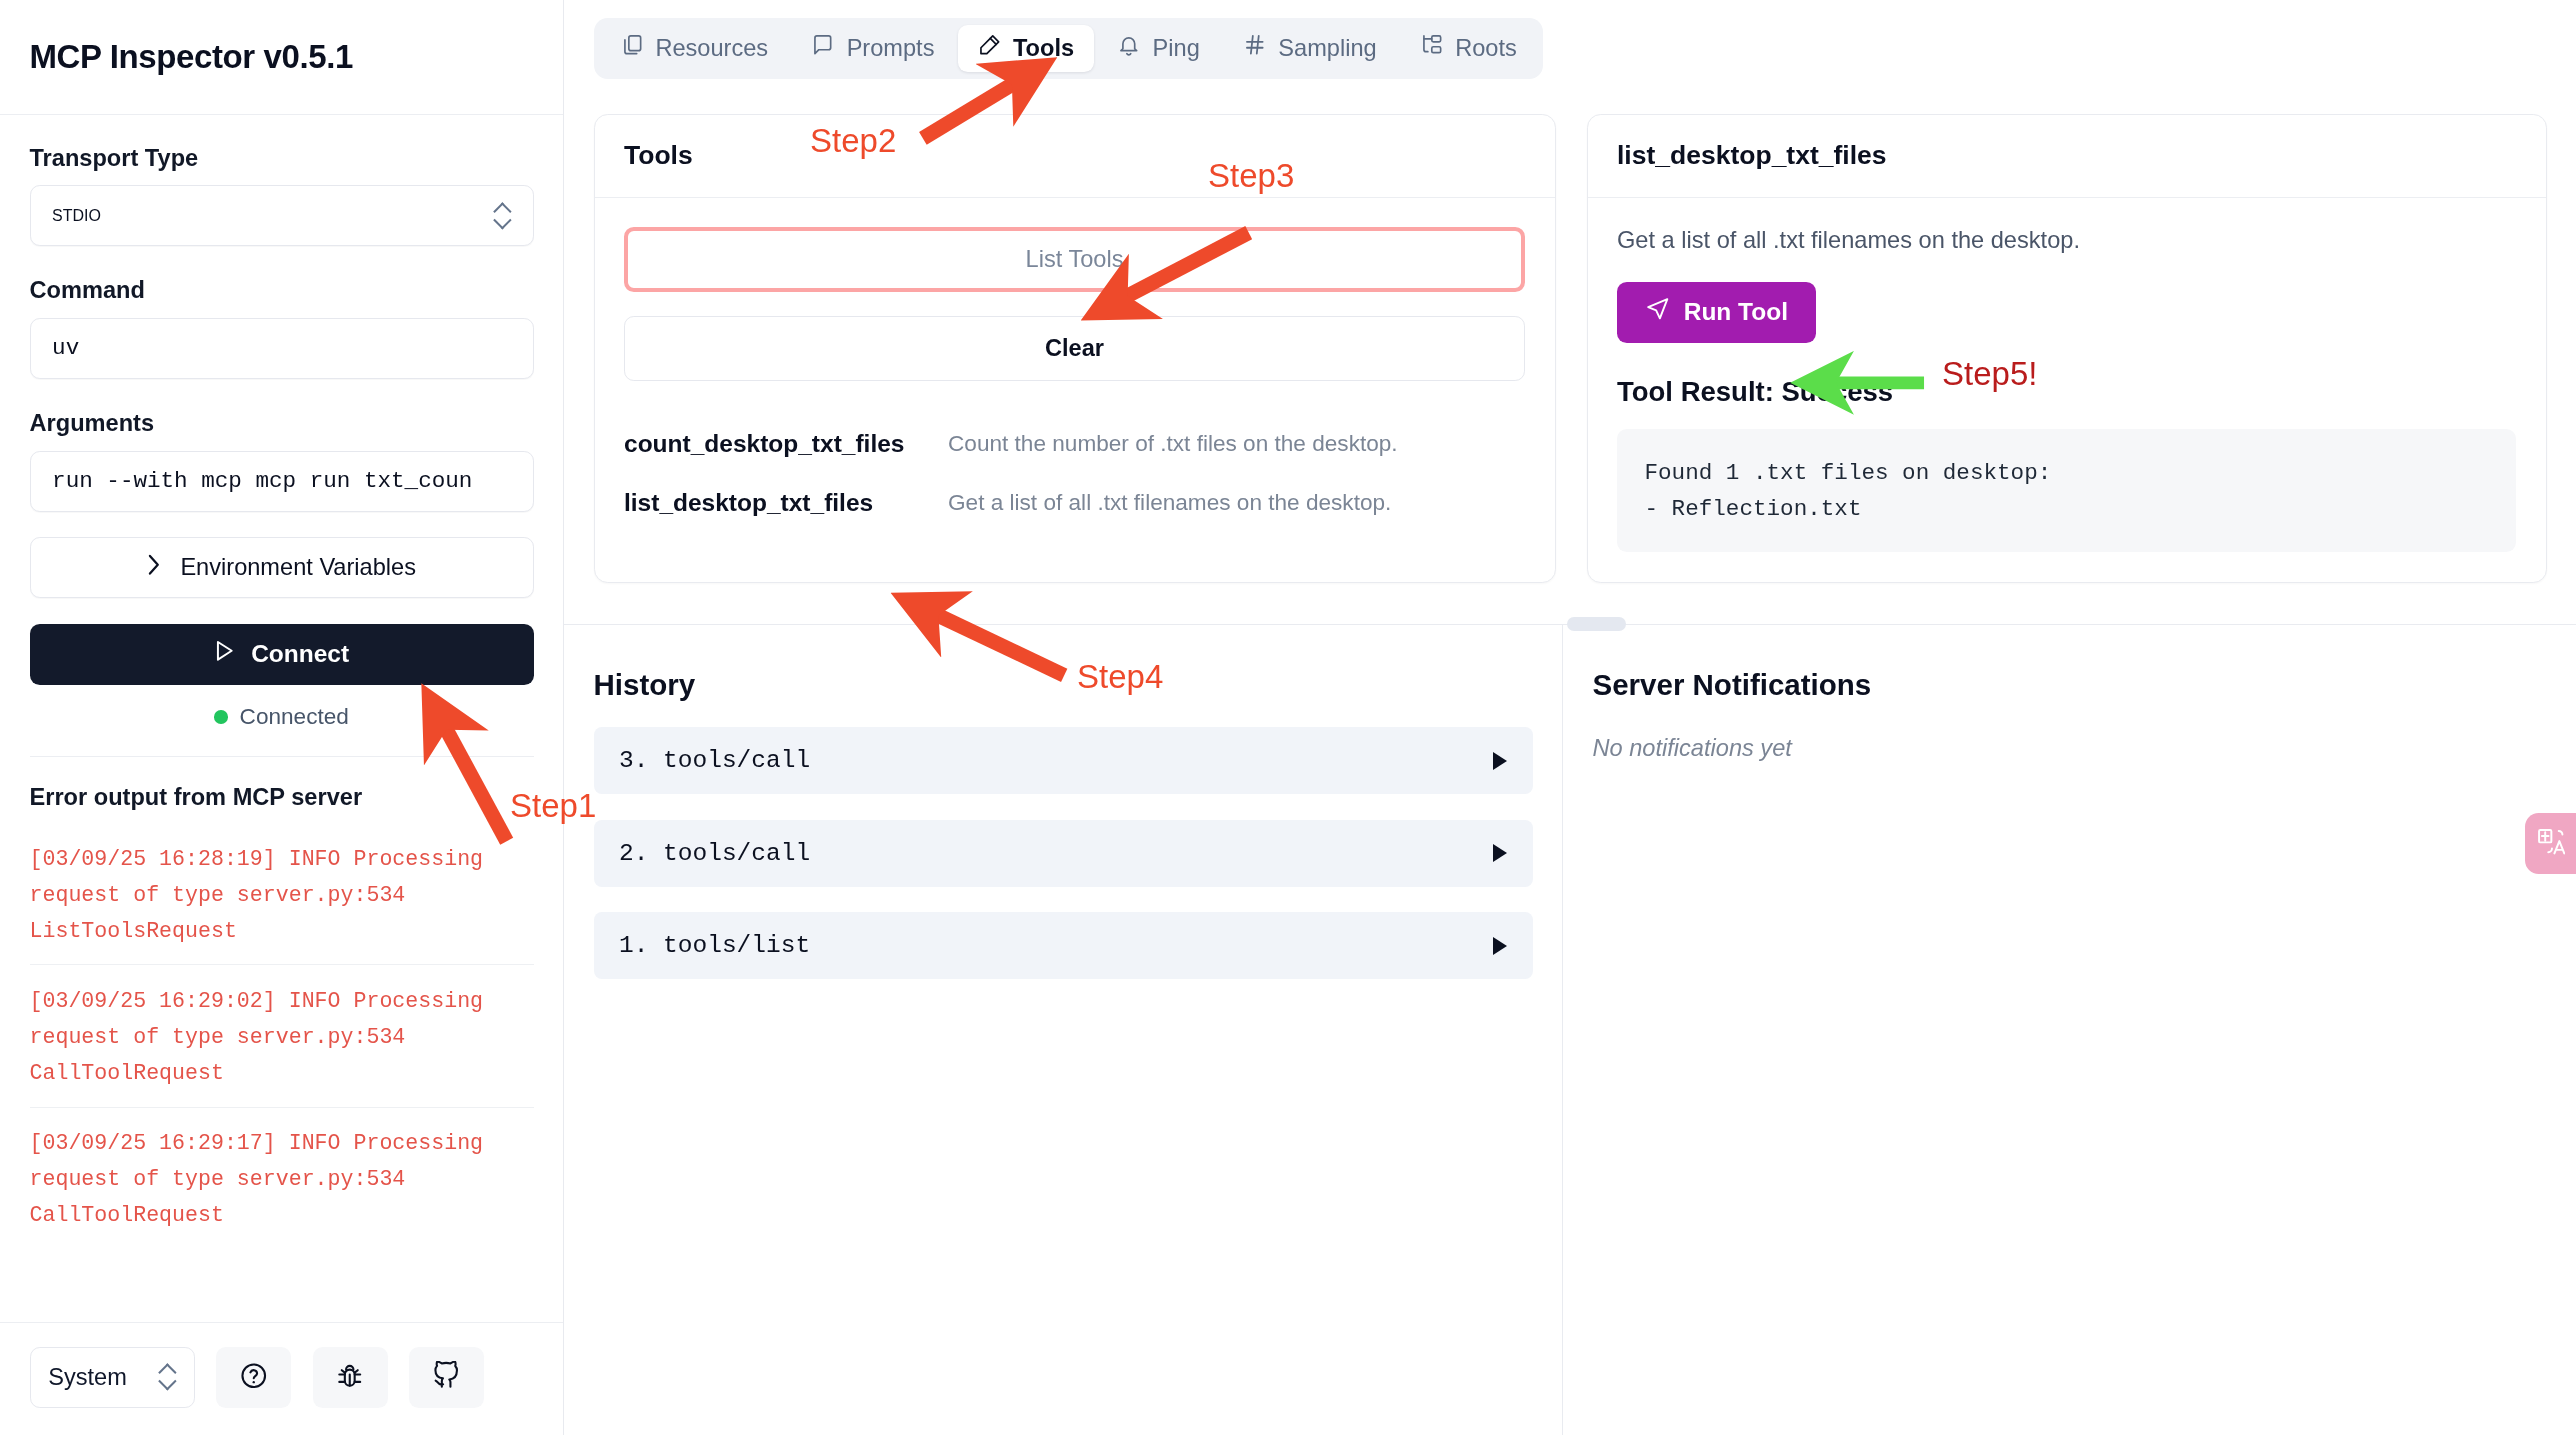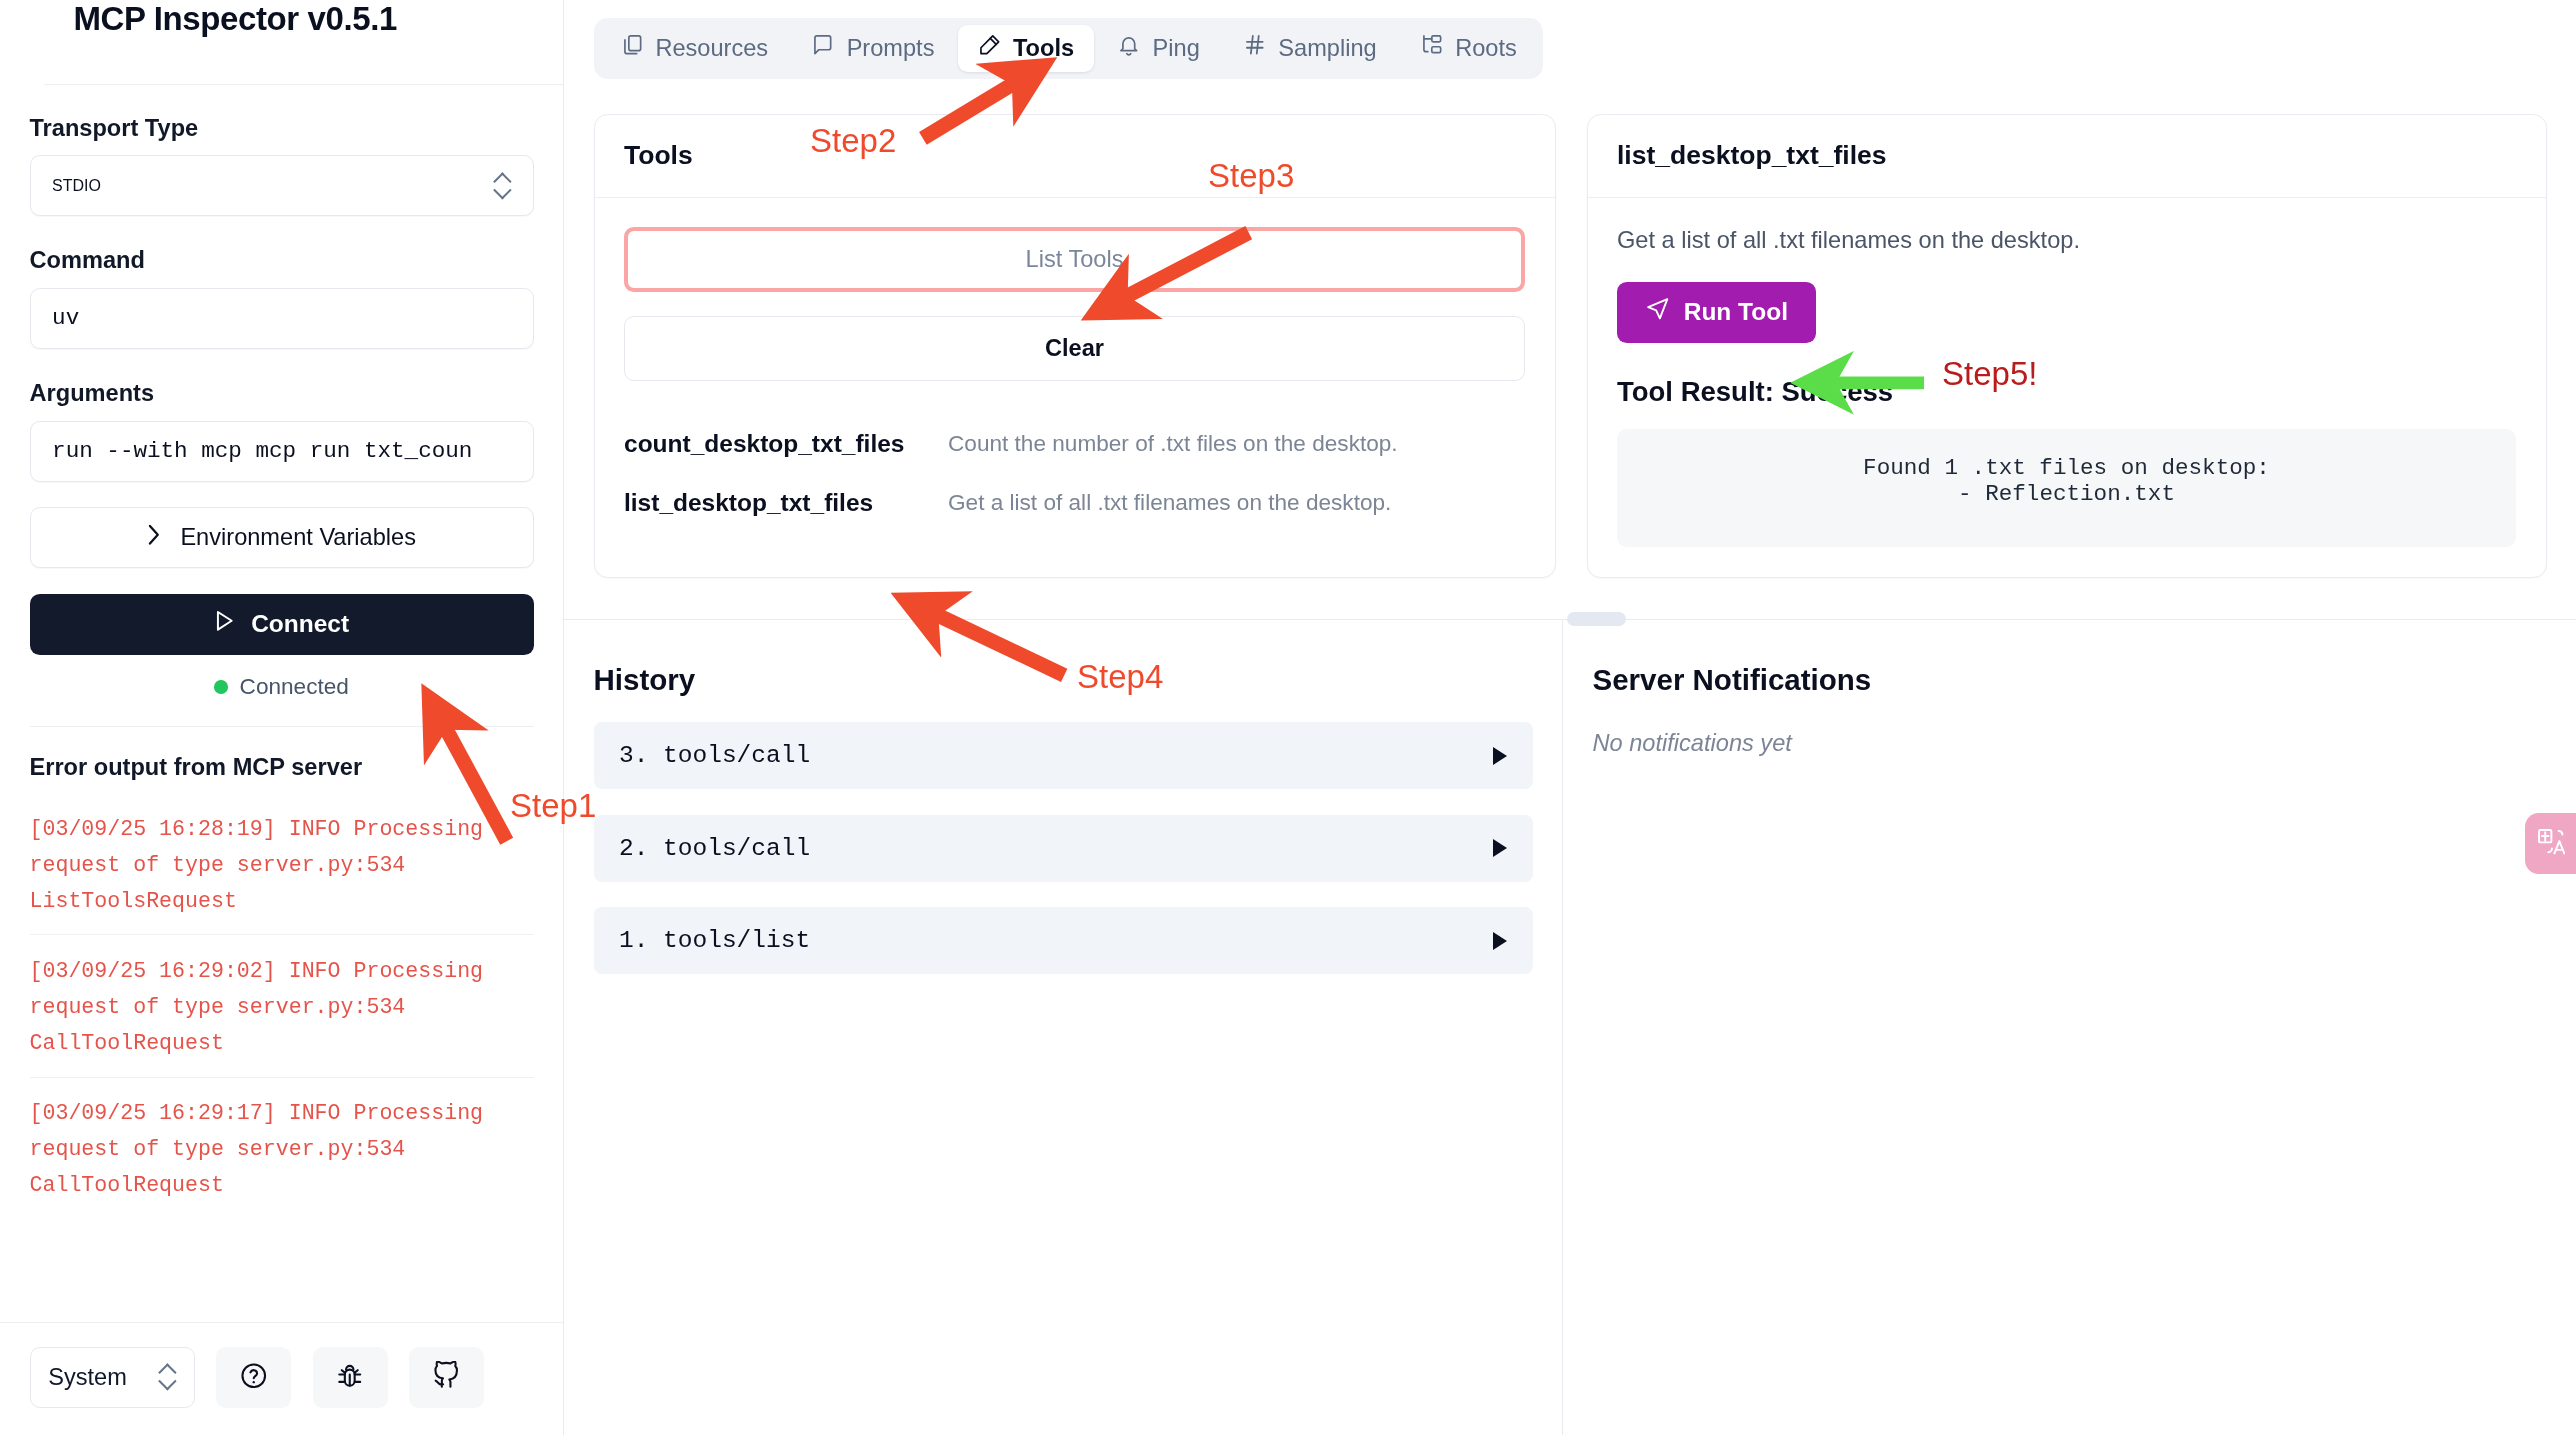--- a/index.html
+++ b/index.html
@@ -14,25 +14,24 @@
 
   
   .sidebar {
     width: 564px; height: 1435px;
     border-right: 1px solid #e8eaef;
     display: flex; flex-direction: column;
     background: #fff;
     flex: none;
   }
   .sidebar-header {
-    height: 85px; flex: none;
-    display: flex; 
+    height: 115px; flex: none;
+    display: flex; align-items: center;
     padding: 0 29.5px;
     border-bottom: 1px solid #eceef2;
-    margin-left: 44px;
   }
   .app-title { font-size: 33px; font-weight: 700; letter-spacing: -0.4px; color: #0b1020; }
 
   .sidebar-body { padding: 29.5px; flex: none; }
   .field-label { font-size: 23.6px; font-weight: 600; color: #111827; margin-bottom: 13.7px; }
   .field-label.mt { margin-top: 31px; }
 
   .select-box, .text-box, .env-box {
     width: 100%; height: 61px;
     border: 1px solid #e6e8ee; border-radius: 9.8px;
@@ -134,23 +133,22 @@
   .run-btn {
     margin-top: 27.5px; height: 61px; padding: 0 27.5px;
     background: #a21caf; color: #fff; border: none; border-radius: 9.8px;
     display: inline-flex; align-items: center; gap: 13.7px;
     font-size: 24.5px; font-weight: 600; font-family: inherit; cursor: pointer;
   }
   .result-title { margin-top: 33px; font-size: 27.5px; font-weight: 700; color: #0b1020; }
   .result-box {
     margin-top: 21.6px; background: #f6f7f9; border-radius: 9.8px;
     padding: 25.5px 27.5px; min-height: 118px;
-    font-family: "Liberation Mono", monospace; font-size: 22.6px; line-height: 26px; color: #1f2937;
+    font-family: "Liberation Mono", monospace; font-size: 22.6px; line-height: 36px; color: #1f2937;
     white-space: pre;
-    text-align: center;
   }
 
   
   .splitter { position: relative; margin-top: 41px; height: 1px; background: #e9ebf0; flex: none; }
   .splitter-handle {
     position: absolute; left: 1003px; top: -6.9px; width: 59px; height: 13.7px;
     border-radius: 7.9px; background: #e4e8f0; cursor: row-resize;
   }
 
   .bottom-area { display: flex; flex: 1; min-height: 0; }

